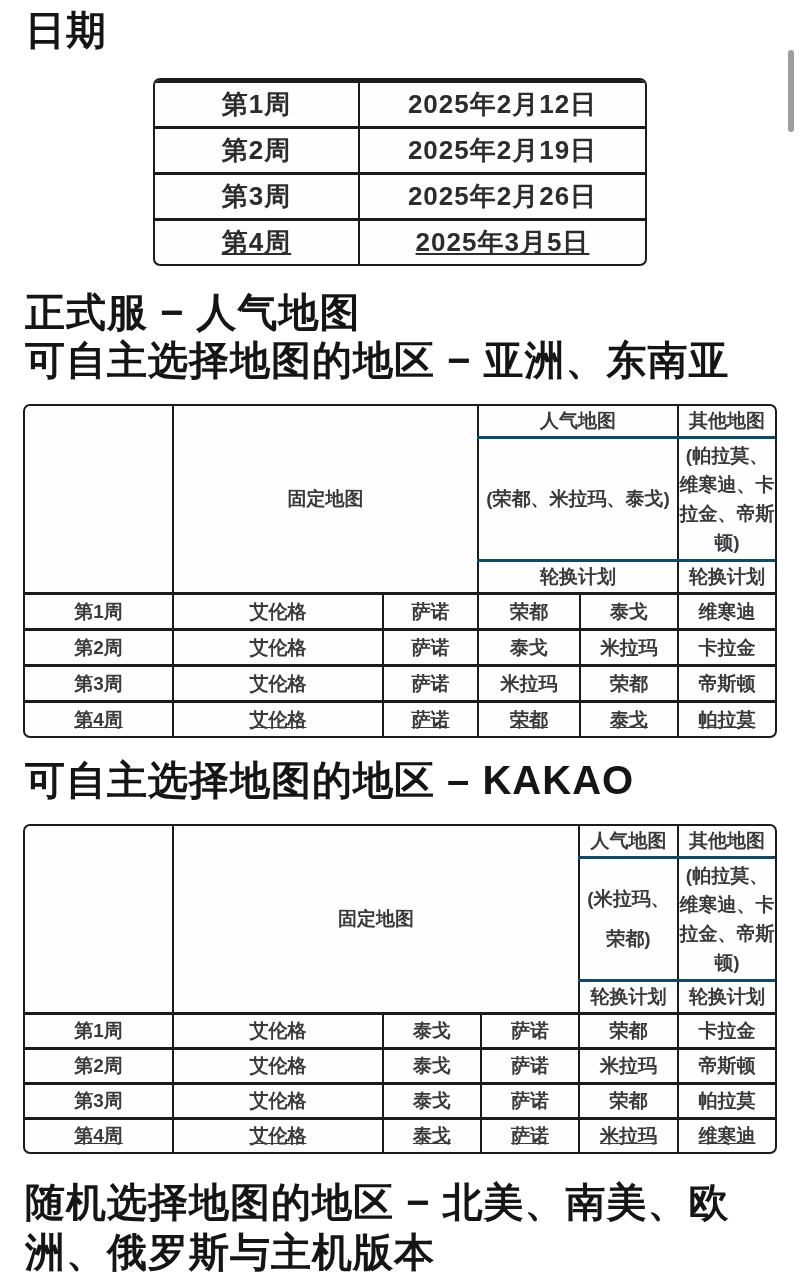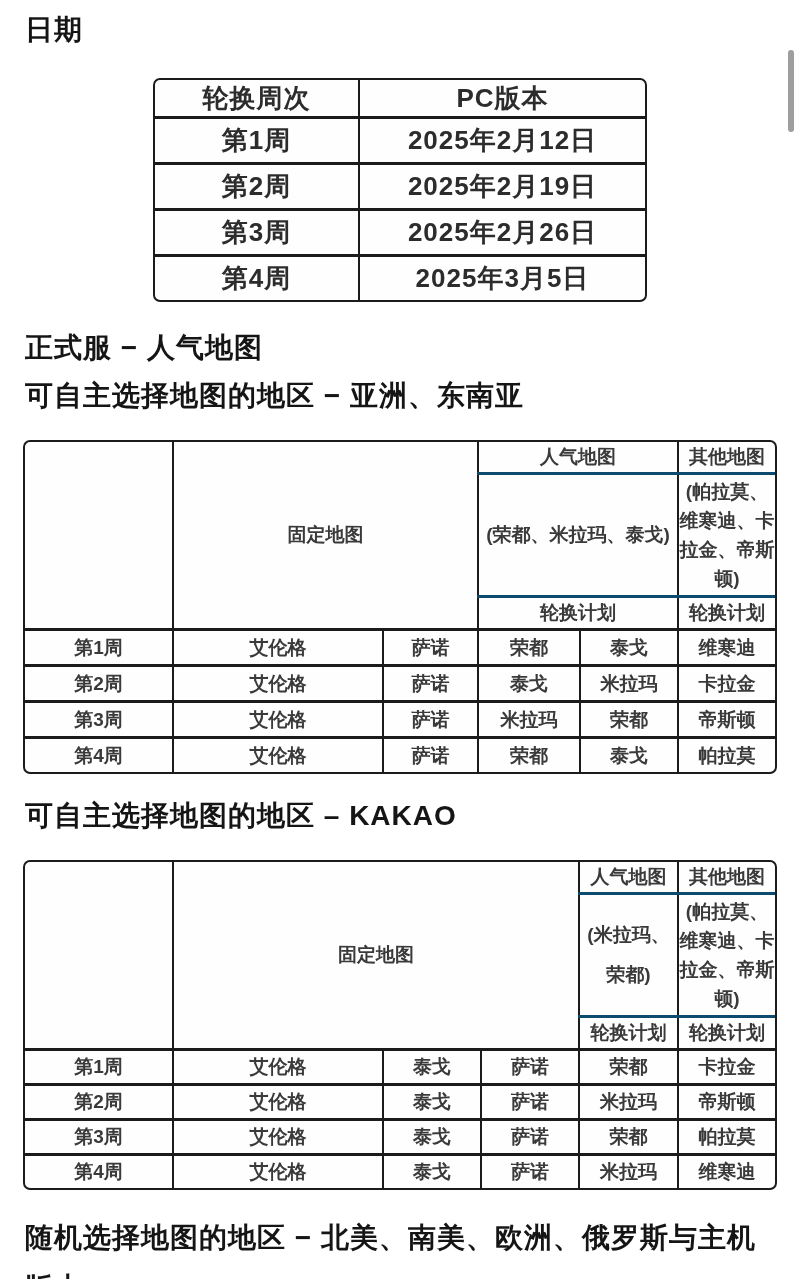--- a/index.html
+++ b/index.html
@@ -6,21 +6,21 @@
   body{
     width:800px;height:1279px;
     background:#ffffff;
     font-family:"Liberation Sans","DejaVu Sans",sans-serif;
     color:#161616;
     position:relative;
     overflow:hidden;
   }
   
   .heading{
-    font-size:28px;
+    font-size:40px;
     font-weight:700;
     line-height:32px;
     letter-spacing:1px;
     color:#151515;
     margin:0 0 0 25px;
   }
   #title-date{margin-top:14px;}
   #h-official{margin-top:30px;}
   #h-asia{margin-top:16px;}
   #h-kakao{margin-top:26px;}
@@ -39,21 +39,21 @@
     text-align:center;
     vertical-align:middle;
     padding:0;
     font-weight:700;
     overflow:hidden;
   }
   
   .nt{border-top:none!important;}
   .nl{border-left:none!important;}
   .nr{border-right:none!important;}
-  .nb{border-bottom:none!important;}
+  .nb{border-bottom:none!important;text-decoration:underline;}
 
   
   .date-wrap{margin:32px 0 0 153px;width:490px;}
   .date-tbl th{height:36px;font-size:26px;letter-spacing:1px;color:#2c2c2c;}
   .date-tbl td{height:43px;font-size:26px;letter-spacing:1px;color:#2c2c2c;border-top-width:3px;}
 
   
   .rot-wrap{margin:28px 0 0 23px;width:750px;}
   .rot-tbl th,.rot-tbl td{font-size:19px;color:#3a3a3a;}
   .rot-tbl .hr1 th{height:30px;border-bottom:none;}
@@ -80,24 +80,20 @@
 
 <h2 id="title-date" class="heading">日期</h2>
 
 <div class="tbl-wrap date-wrap">
   <table class="date-tbl">
     <colgroup>
         <col style="width:204px">
         <col style="width:286px">
       </colgroup>
     <tbody>
-        <tr>
-      <th class="nt nl">轮换周次</th>
-      <th class="nt nr">PC版本</th>
-    </tr>
     <tr>
       <td class="nl">第1周</td>
       <td class="nr">2025年2月12日</td>
     </tr>
     <tr>
       <td class="nl">第2周</td>
       <td class="nr">2025年2月19日</td>
     </tr>
     <tr>
       <td class="nl">第3周</td>

